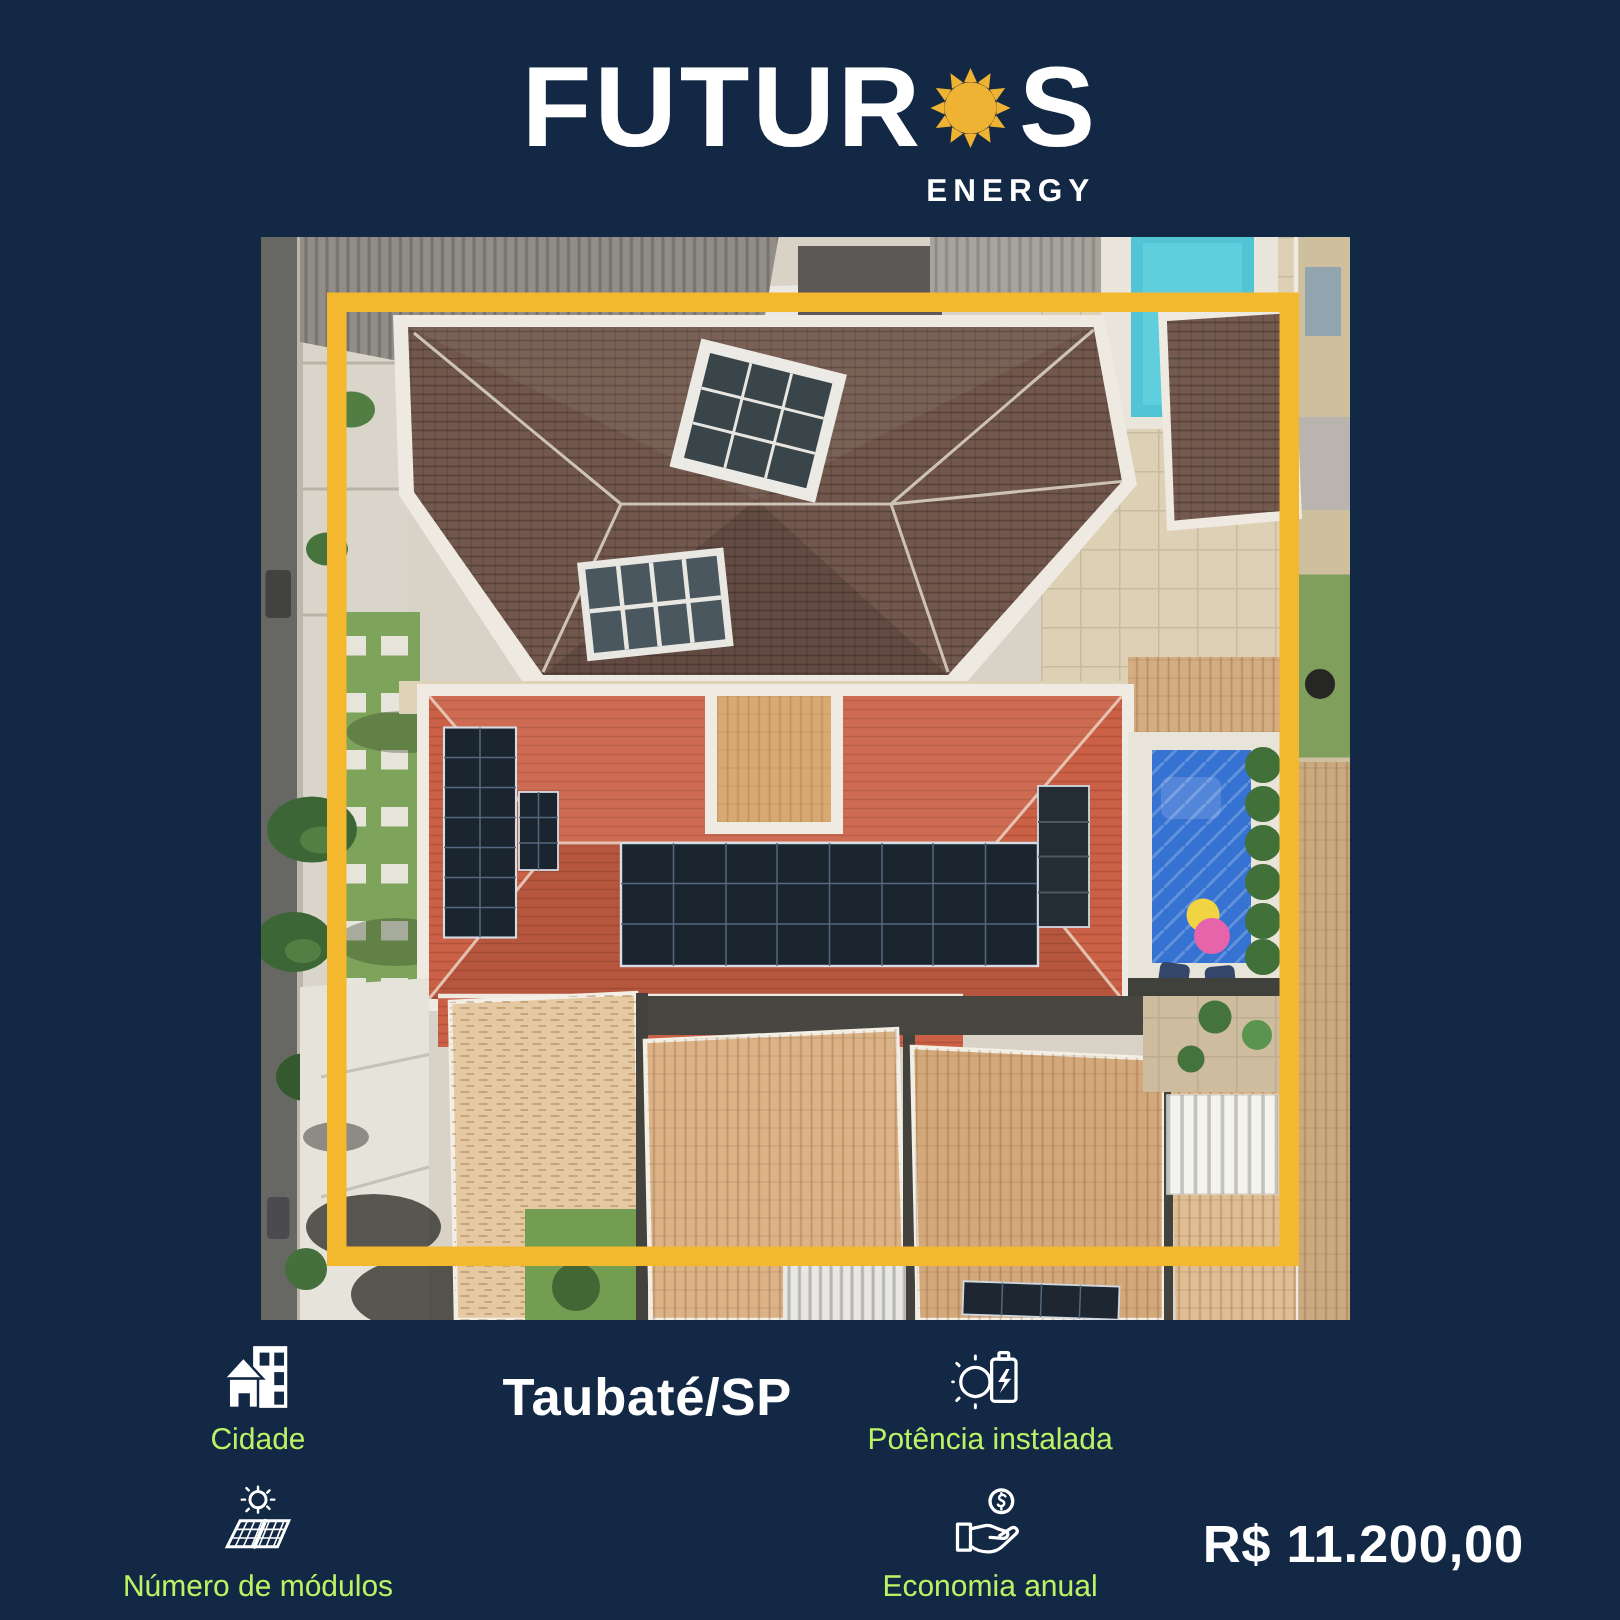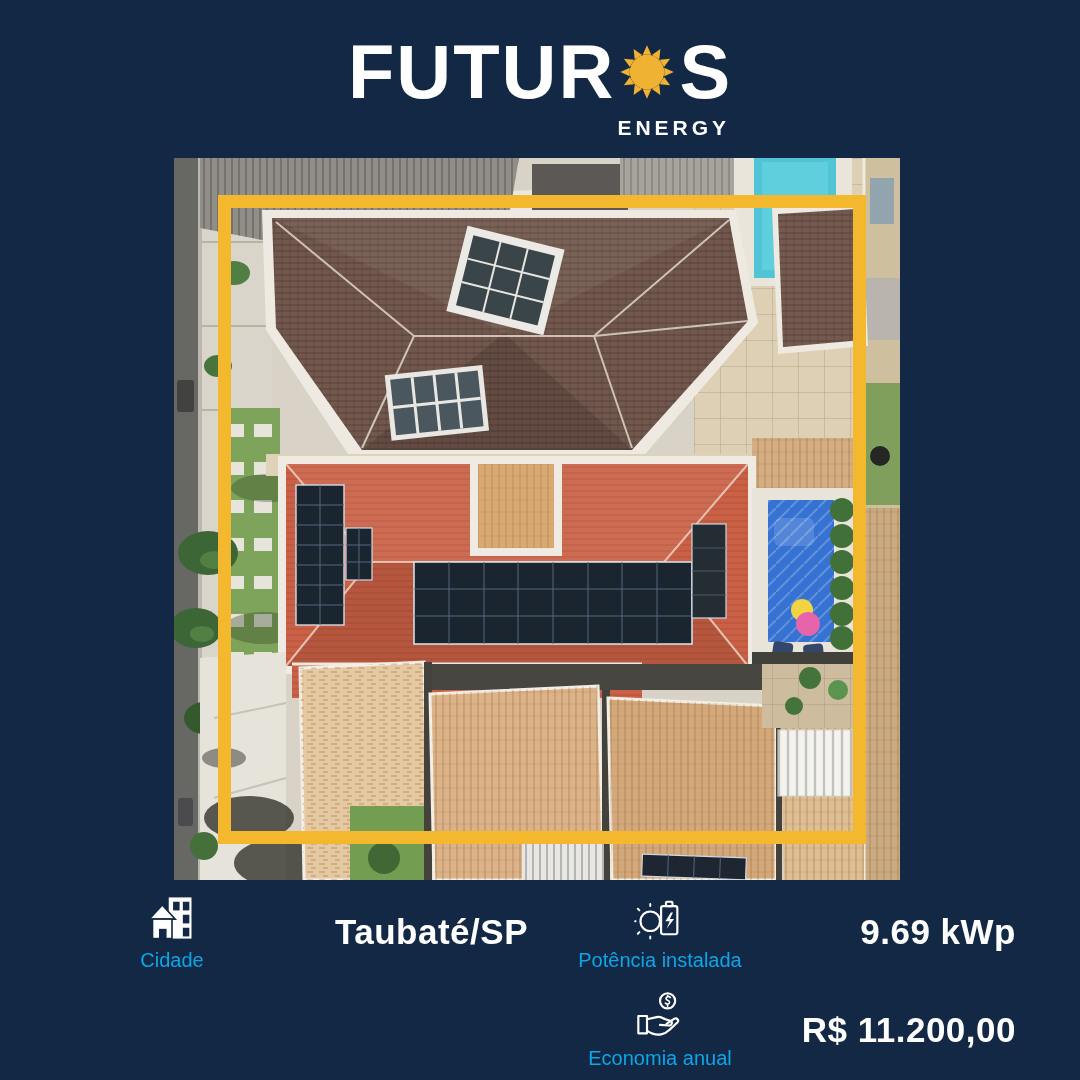--- a/index.html
+++ b/index.html
@@ -25,21 +25,21 @@
   .frame{position:absolute;left:44px;top:37px;width:648px;height:649px;border:13px solid var(--accent);box-sizing:border-box;}
   
   .stats{
     position:absolute;left:0;right:0;top:888px;
     display:grid;grid-template-columns:1fr 1fr;column-gap:24px;row-gap:10px;
     padding:0 64px;
   }
   .stat{display:flex;align-items:center;min-height:88px;}
   .stat-head{width:216px;display:flex;flex-direction:column;align-items:center;gap:5px;}
   .stat-icon{width:52px;height:52px;flex:0 0 auto;}
-  .stat-label{font-size:20px;color:#0ea5e9;white-space:nowrap;}
+  .stat-label{font-size:20px;color:#bef264;white-space:nowrap;}
   .stat-value{flex:1;text-align:right;font-size:35px;font-weight:700;letter-spacing:.5px;}
 </style>
 </head>
 <body>
 
 <div class="canvas">
 
   <header class="logo">
     <div class="logo-box">
       <div class="logo-word">
@@ -342,24 +342,33 @@
       <div class="stat-head">
         <svg class="stat-icon" viewBox="0 0 48 48" fill="none" stroke="#fff" stroke-width="2" stroke-linecap="round">
           <circle cx="15" cy="27" r="9"></circle>
           <path d="M15 13 v-2 M5 17 l-1.5 -1.5 M1.5 27 h-0.5 M5 37 l-1.5 1.5 M15 41 v2" stroke-width="1.8"></path>
           <rect x="25" y="13" width="15" height="26" rx="2" fill="var(--background)"></rect>
           <rect x="29.5" y="9" width="6" height="4" rx="1"></rect>
           <path d="M34 19 l-5 8 h4 l-3 7 l7 -9 h-4 l3 -6 z" fill="#fff" stroke="none"></path>
         </svg>
         <div class="stat-label">Potência instalada</div>
       </div>
-      <div class="stat-value">9.69 kWp</div>
     </div>
 
     <div class="stat">
+      <div class="stat-head">
+        <svg class="stat-icon" viewBox="0 0 48 48" fill="none" stroke="#fff" stroke-width="1.8" stroke-linecap="round">
+          <circle cx="24" cy="9" r="5"></circle>
+          <path d="M24 1 v2 M24 15 v2 M16 9 h-2 M34 9 h-2 M18.3 3.3 l-1.4 -1.4 M31.1 14.7 l-1.4 -1.4 M18.3 14.7 l-1.4 1.4 M31.1 3.3 l-1.4 1.4" stroke-width="1.5"></path>
+          <polygon points="13,22 43,22 36,38 5,38"></polygon>
+          <path d="M17.5 22 L10 38 M22 22 L15 38 M26.5 22 L20 38 M31 22 L24.5 38 M35.5 22 L29 38 M40 22 L33.5 38 M11 27.3 H39.5 M9 32.6 H37.5" stroke-width="1"></path>
+          <path d="M28.5 22 L21.8 38" stroke-width="2.4"></path>
+        </svg>
+        <div class="stat-label">Número de módulos</div>
+      </div>
     </div>
 
     <div class="stat">
       <div class="stat-head">
         <svg class="stat-icon" viewBox="0 0 48 48" fill="none" stroke="#fff" stroke-width="2" stroke-linecap="round" stroke-linejoin="round">
           <circle cx="31" cy="10" r="7"></circle>
           <path d="M33.5 7 c-0.6 -0.8 -2 -1.2 -3 -0.6 c-1.2 0.7 -1.2 2.2 0 2.8 l1.4 0.7 c1.2 0.6 1.2 2.1 0 2.8 c-1 0.6 -2.4 0.2 -3 -0.6 M31 5 v1 M31 14 v1" stroke-width="1.5"></path>
           <rect x="4" y="24" width="8" height="16"></rect>
           <path d="M12 27 l9 -2 c3.5 -0.8 5.5 1.2 8 2 l4.5 1.5 c2.5 0.8 1.5 4.5 -1.5 4.3 l-8 -0.6"></path>
           <path d="M12 37.5 c4 3 9 4 13 3.5 c3 -0.4 5.5 -2 7.5 -4 l7.5 -7 c2 -2 -0.5 -5 -3 -3.4 l-7 4.6"></path>

